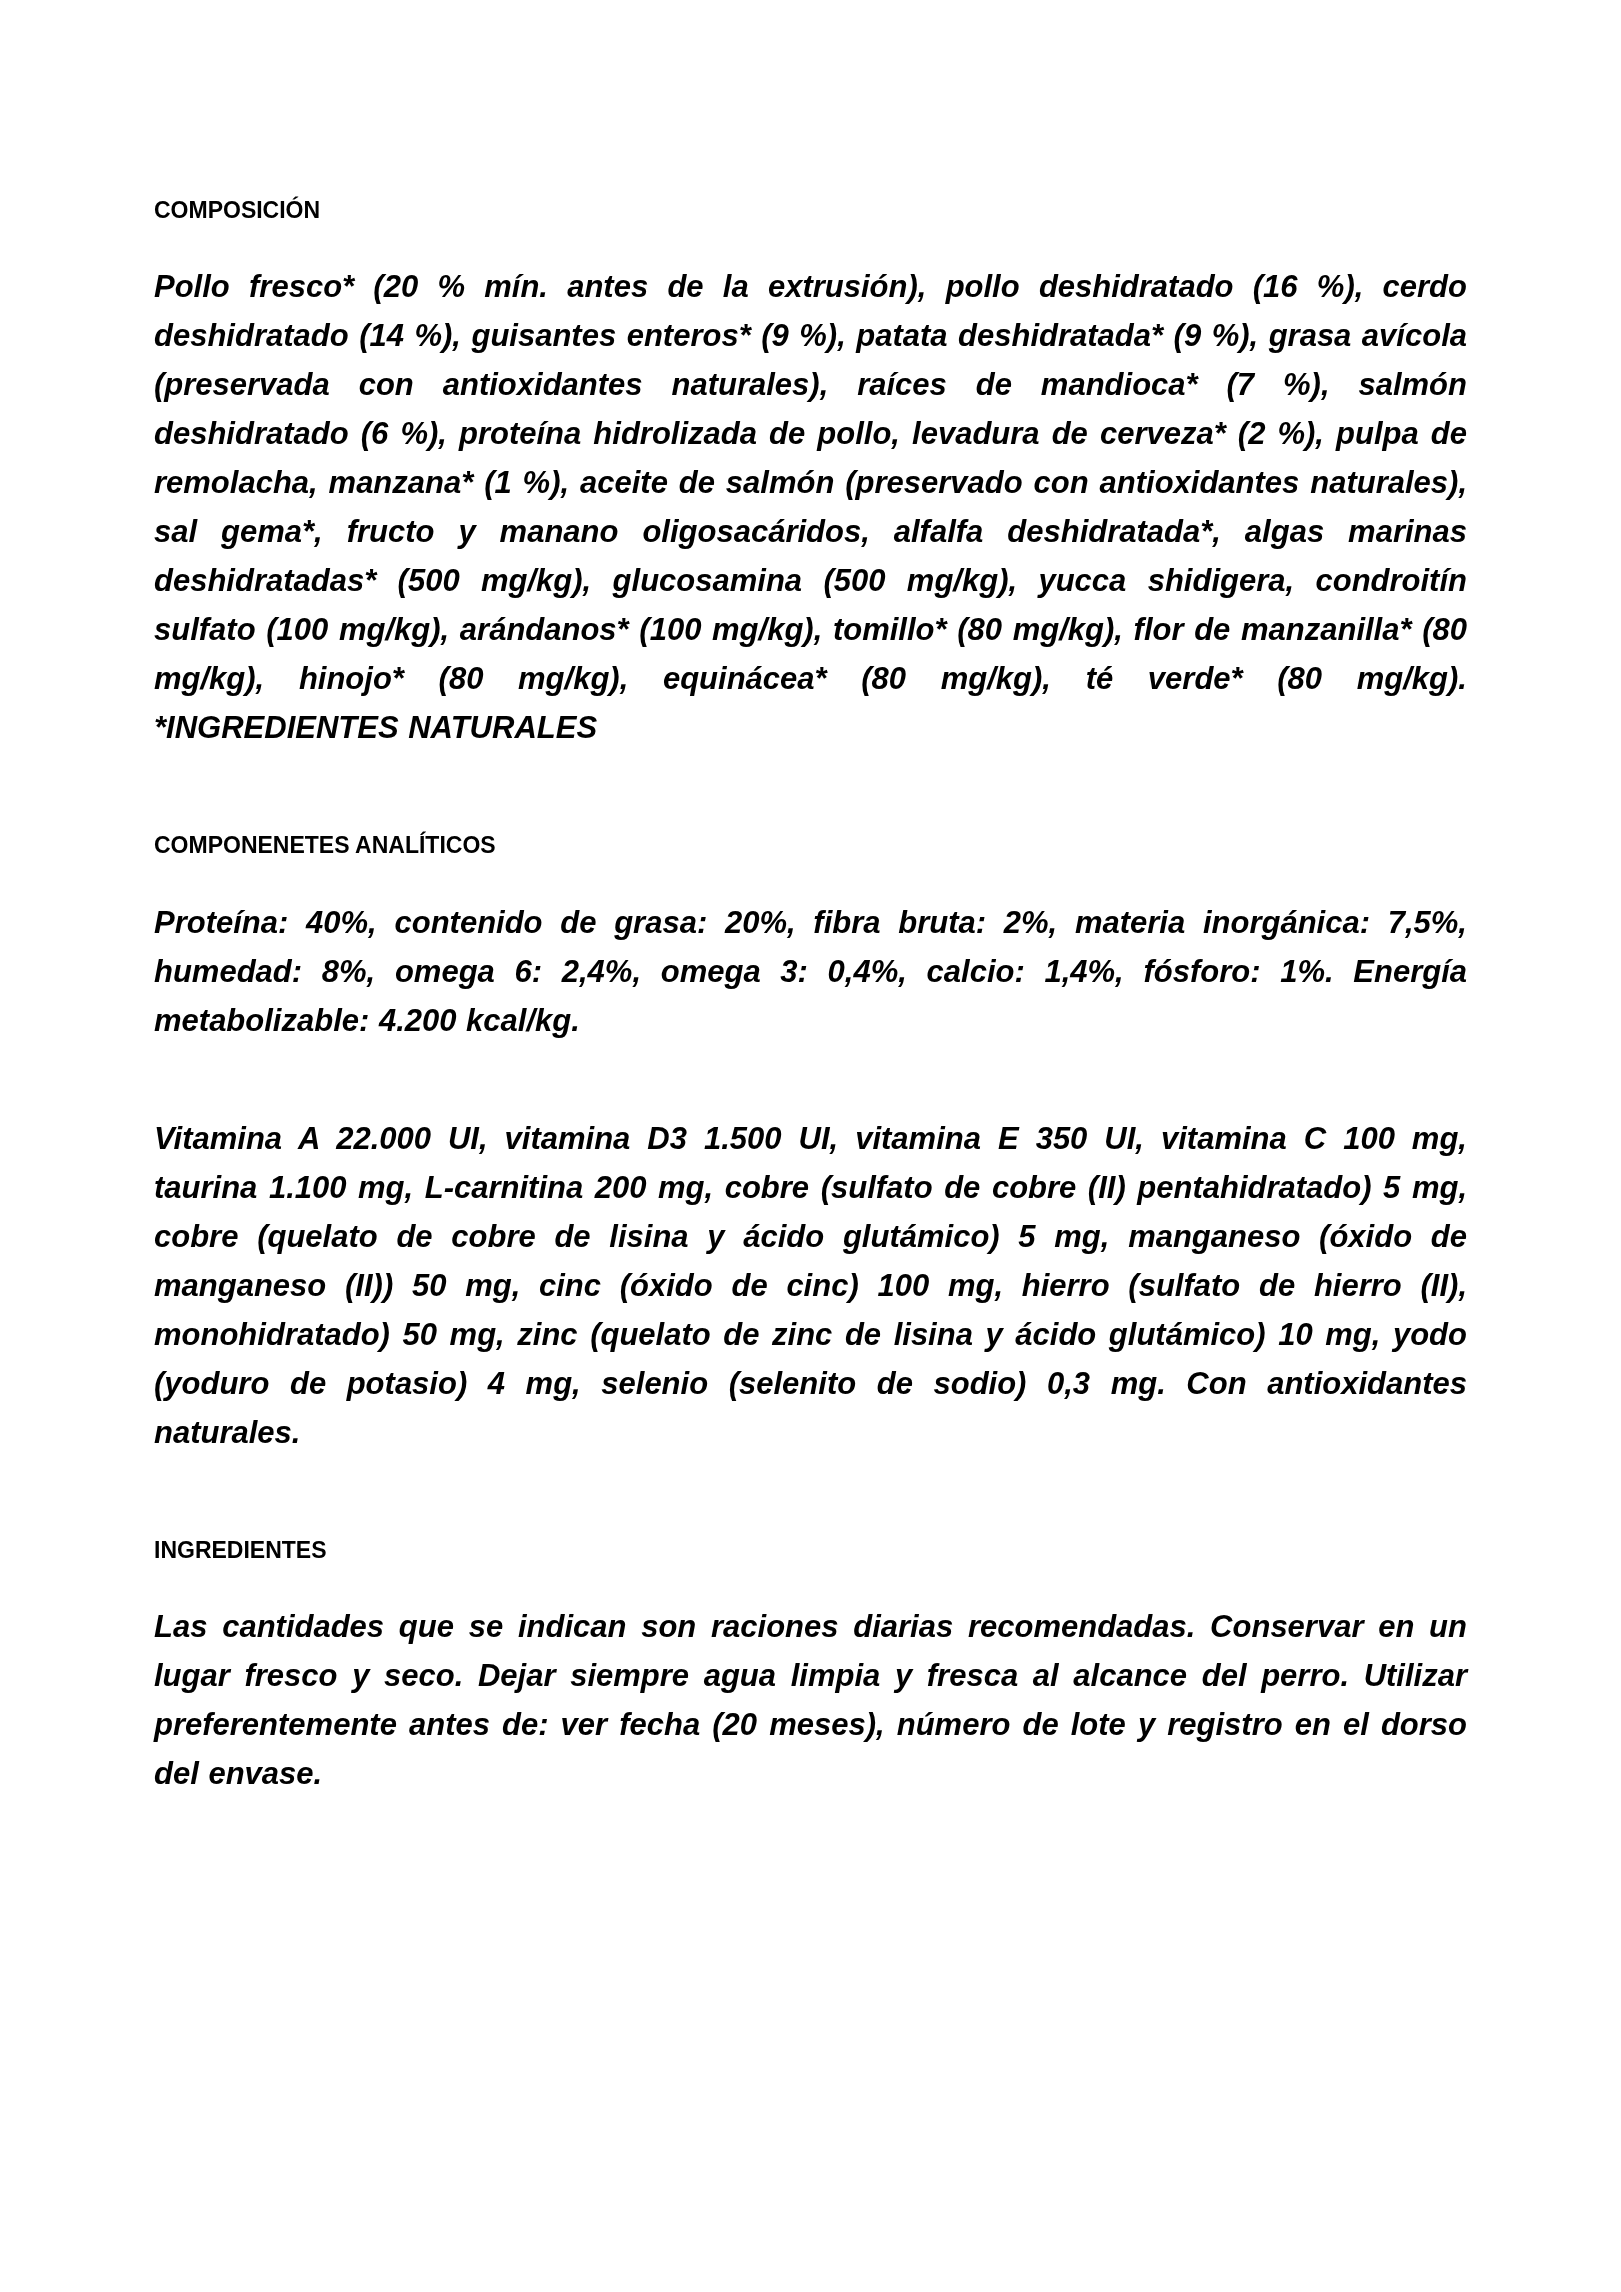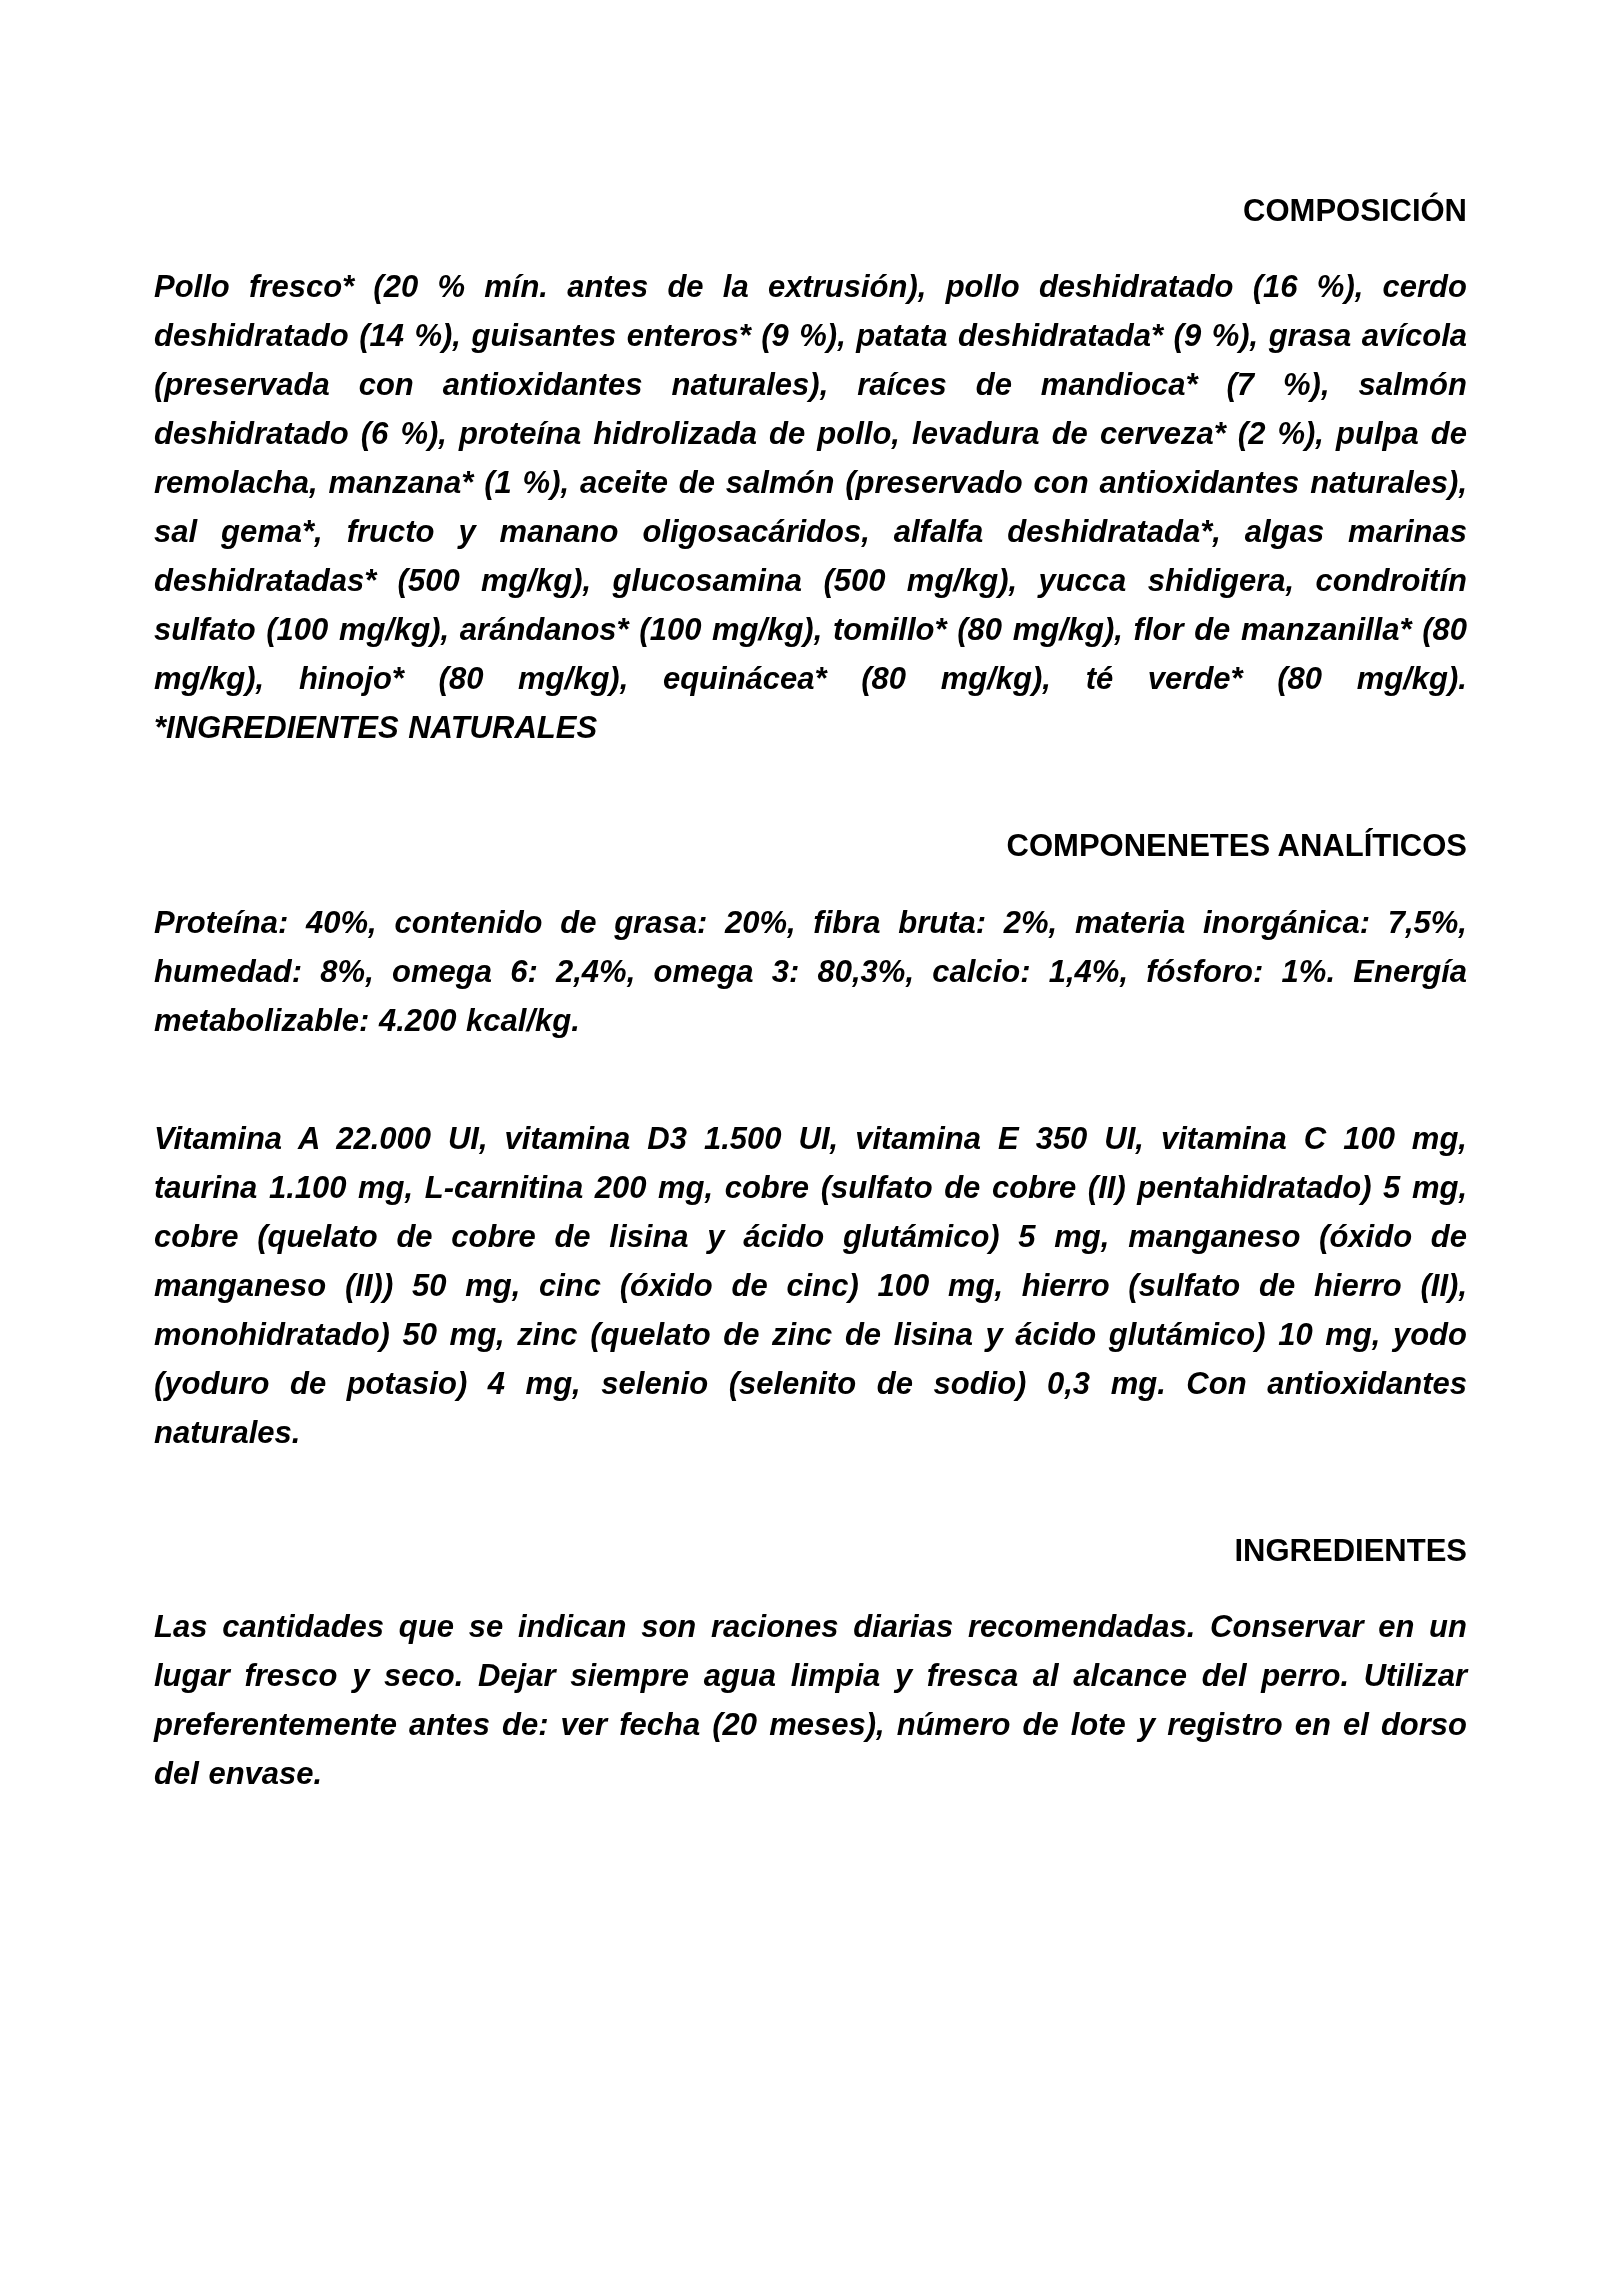--- a/index.html
+++ b/index.html
@@ -19,24 +19,24 @@
     font-weight: bold;
     box-sizing: border-box;
     padding: 186px 154px 0 154px;
     overflow: hidden;
   }
   .doc-section {
     margin: 0;
     padding: 0;
   }
   .doc-heading {
-    font-size: 31px;
+    font-size: 23px;
     line-height: 49px;
     font-weight: bold;
-    text-align: right;
+    text-align: left;
     margin: 0 0 27.4px 0;
     letter-spacing: 0px;
   }
   .doc-body {
     font-size: 31px;
     line-height: 49px;
     font-weight: bold;
     text-align: justify;
     text-justify: inter-word;
     margin: 0 0 69px 0;
@@ -49,21 +49,21 @@
 
 <div class="page">
 
   <section class="doc-section">
     <h2 class="doc-heading">COMPOSICIÓN</h2>
     <p class="doc-body">Pollo fresco* (20 % mín. antes de la extrusión), pollo deshidratado (16 %), cerdo deshidratado (14 %), guisantes enteros* (9 %), patata deshidratada* (9 %), grasa avícola (preservada con antioxidantes naturales), raíces de mandioca* (7 %), salmón deshidratado (6 %), proteína hidrolizada de pollo, levadura de cerveza* (2 %), pulpa de remolacha, manzana* (1 %), aceite de salmón (preservado con antioxidantes naturales), sal gema*, fructo y manano oligosacáridos, alfalfa deshidratada*, algas marinas deshidratadas* (500 mg/kg), glucosamina (500 mg/kg), yucca shidigera, condroitín sulfato (100 mg/kg), arándanos* (100 mg/kg), tomillo* (80 mg/kg), flor de manzanilla* (80 mg/kg), hinojo* (80 mg/kg), equinácea* (80 mg/kg), té verde* (80 mg/kg). *INGREDIENTES NATURALES</p>
   </section>
 
   <section class="doc-section">
     <h2 class="doc-heading">COMPONENETES ANALÍTICOS</h2>
-    <p class="doc-body">Proteína: 40%, contenido de grasa: 20%, fibra bruta: 2%, materia inorgánica: 7,5%, humedad: 8%, omega 6: 2,4%, omega 3: 80,3%, calcio: 1,4%, fósforo: 1%. Energía metabolizable: 4.200 kcal/kg.</p>
+    <p class="doc-body">Proteína: 40%, contenido de grasa: 20%, fibra bruta: 2%, materia inorgánica: 7,5%, humedad: 8%, omega 6: 2,4%, omega 3: 0,4%, calcio: 1,4%, fósforo: 1%. Energía metabolizable: 4.200 kcal/kg.</p>
   </section>
 
   <section class="doc-section">
     <p class="doc-body">Vitamina A 22.000 UI, vitamina D3 1.500 UI, vitamina E 350 UI, vitamina C 100 mg, taurina 1.100 mg, L-carnitina 200 mg, cobre (sulfato de cobre (II) pentahidratado) 5 mg, cobre (quelato de cobre de lisina y ácido glutámico) 5 mg, manganeso (óxido de manganeso (II)) 50 mg, cinc (óxido de cinc) 100 mg, hierro (sulfato de hierro (II), monohidratado) 50 mg, zinc (quelato de zinc de lisina y ácido glutámico) 10 mg, yodo (yoduro de potasio) 4 mg, selenio (selenito de sodio) 0,3 mg. Con antioxidantes naturales.</p>
   </section>
 
   <section class="doc-section">
     <h2 class="doc-heading">INGREDIENTES</h2>
     <p class="doc-body">Las cantidades que se indican son raciones diarias recomendadas. Conservar en un lugar fresco y seco. Dejar siempre agua limpia y fresca al alcance del perro. Utilizar preferentemente antes de: ver fecha (20 meses), número de lote y registro en el dorso del envase.</p>
   </section>

